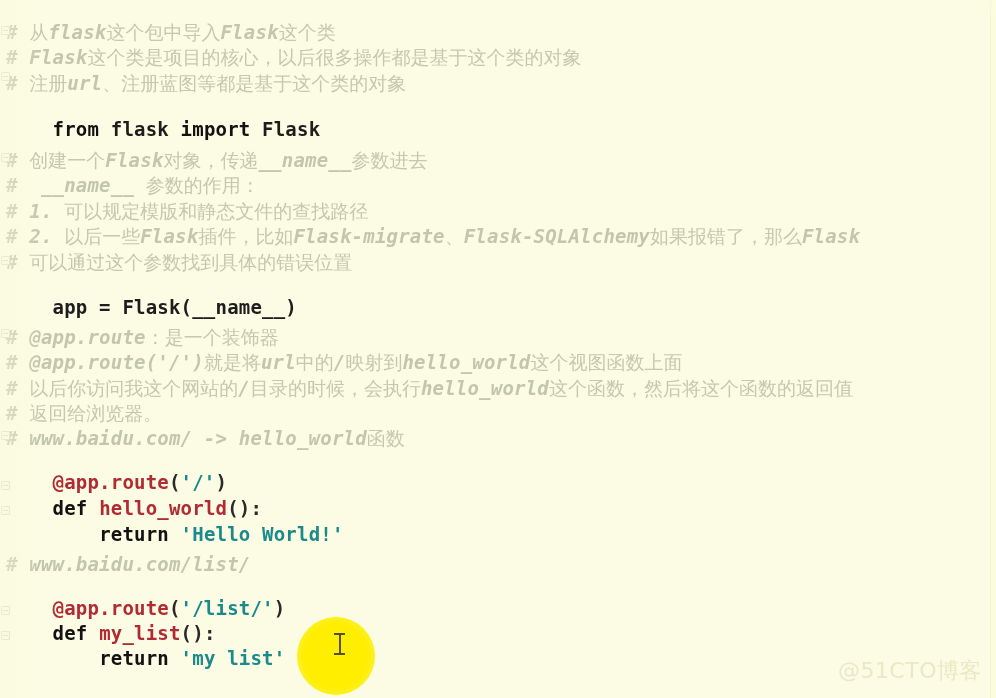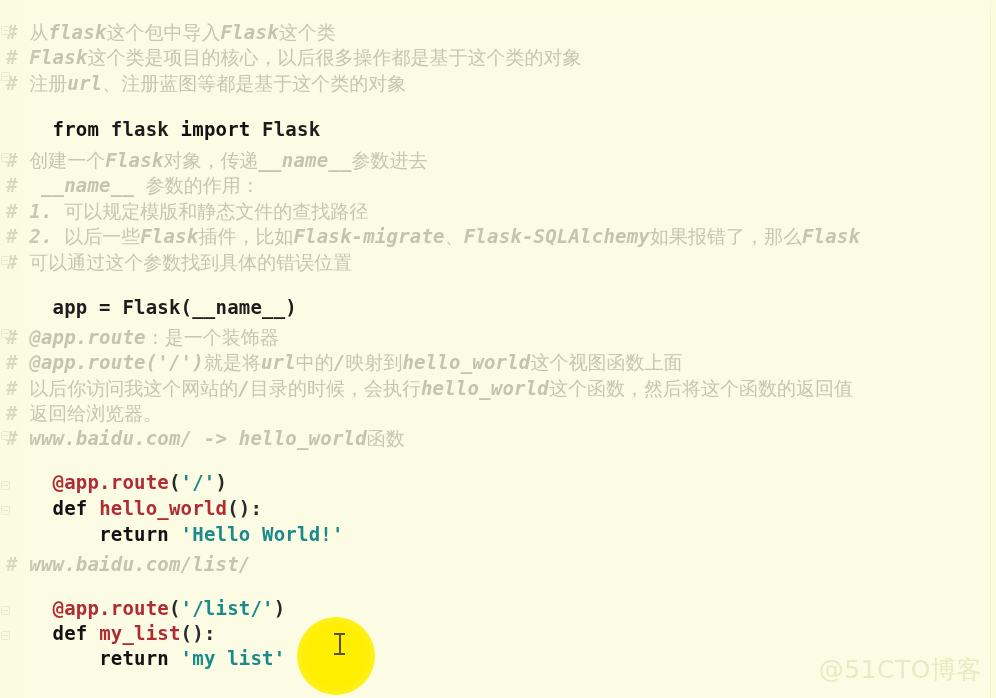--- a/index.html
+++ b/index.html
@@ -135,21 +135,21 @@
   #ibeam .cap-t { top: 1px; }
   #ibeam .cap-b { bottom: 1px; }
 
   
   #watermark {
     position: absolute;
     right: 14px;
     bottom: 12px;
     z-index: 7;
     font-family: "DejaVu Sans", "Liberation Sans", sans-serif;
-    font-size: 25px;
+    font-size: 22px;
     color: #e9e9c6;
     letter-spacing: 0.5px;
     user-select: none;
   }
 </style>
 </head>
 <body>
 
 <div id="editor">
 

